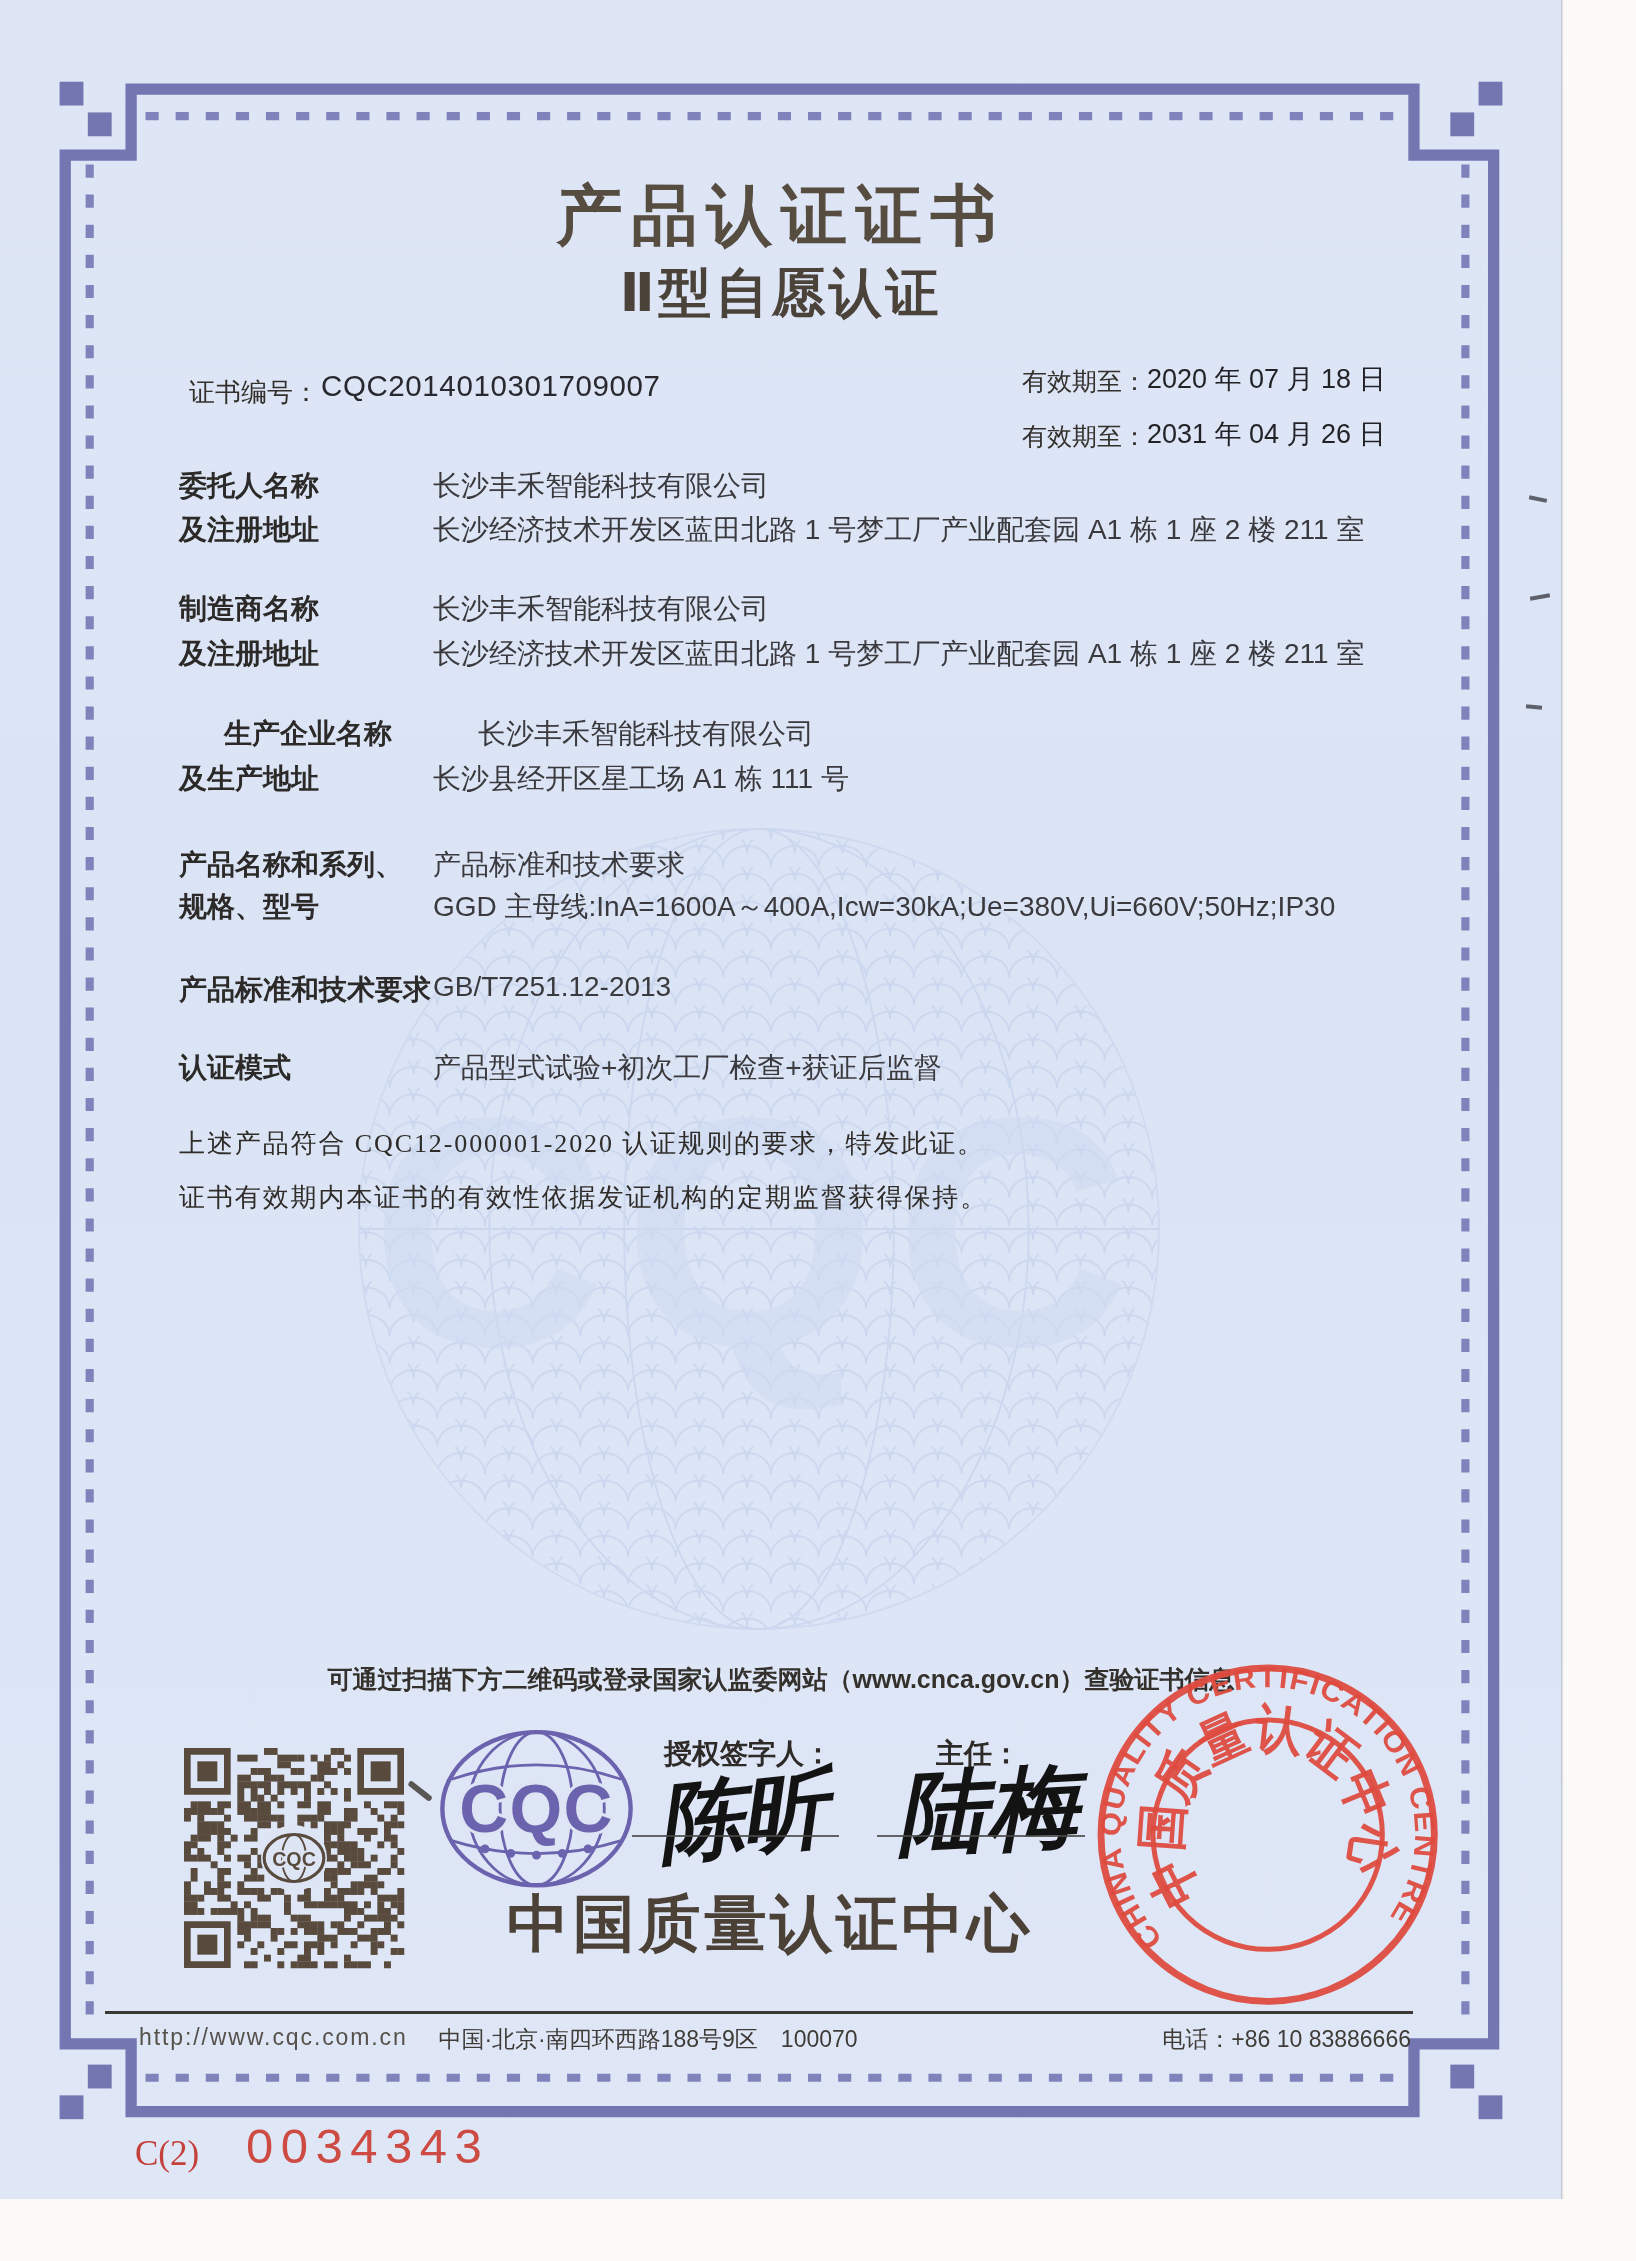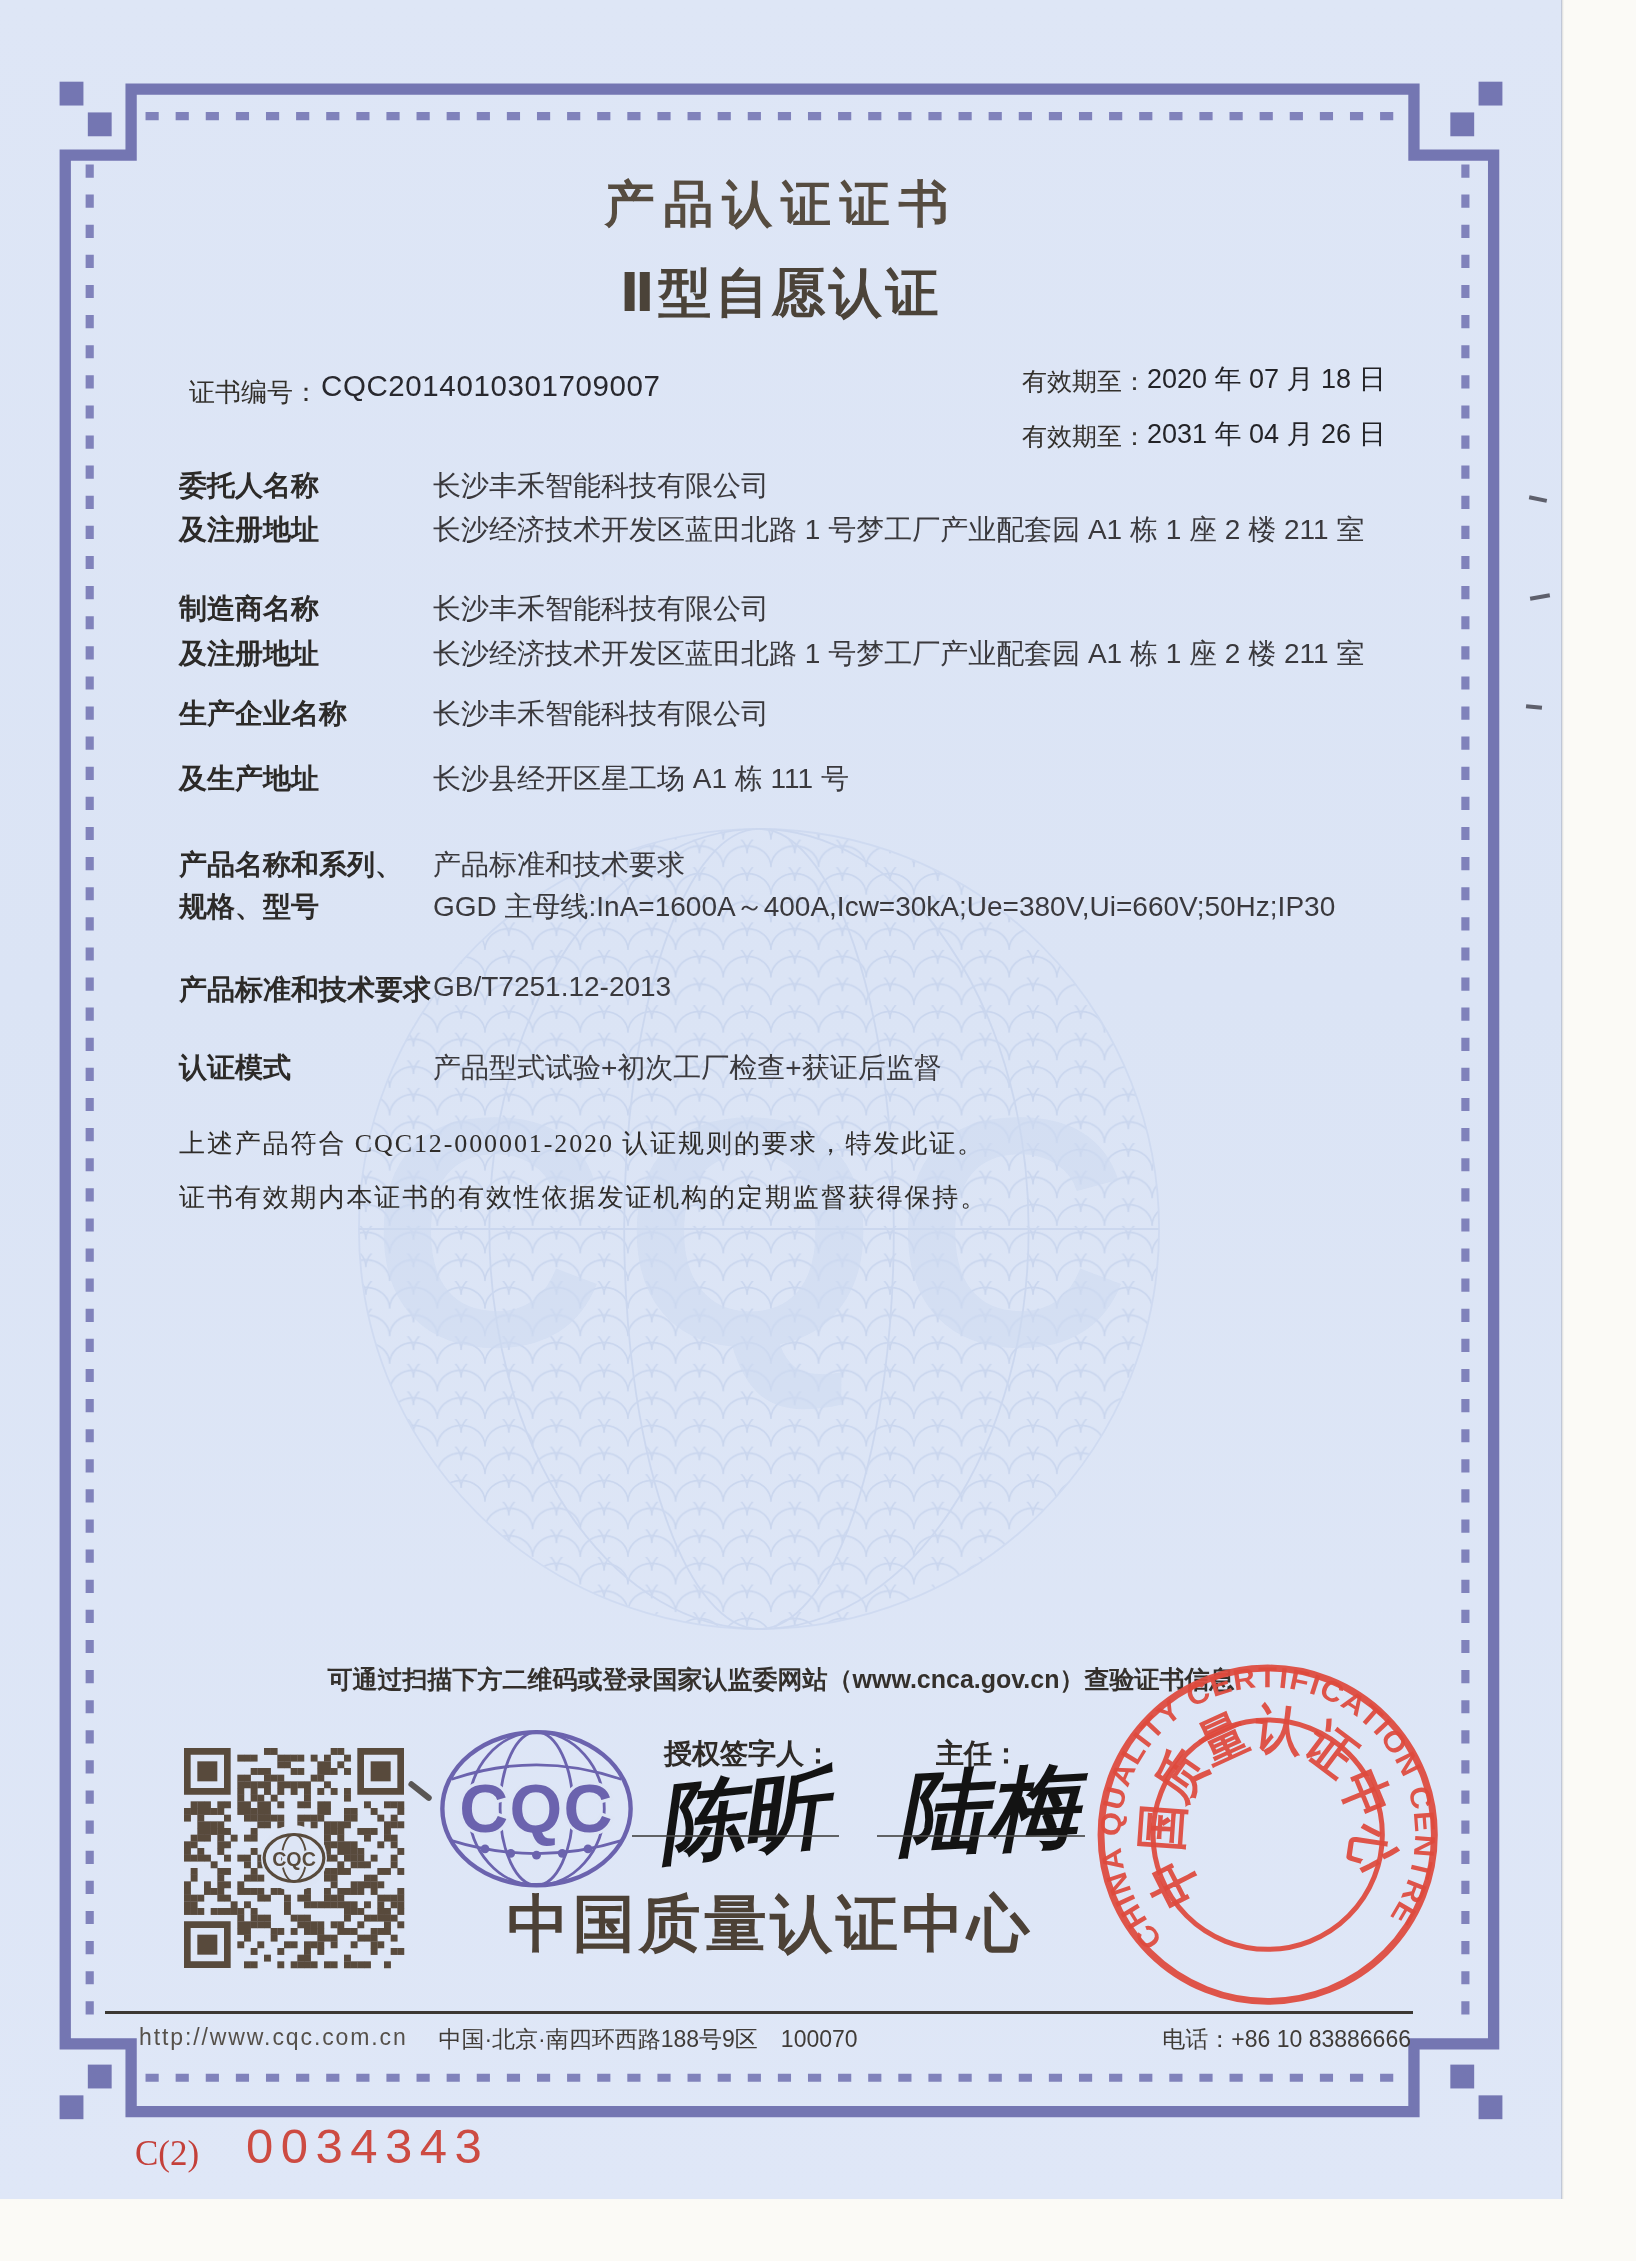--- a/index.html
+++ b/index.html
@@ -7,36 +7,36 @@
         font-family:"Liberation Sans","DejaVu Sans",sans-serif;}
   .paper{position:absolute;left:0;top:0;width:1562px;height:2199px;
          background:linear-gradient(180deg,#dee6f6 0%,#dbe4f5 45%,#dfe7f7 100%);}
   .paper-edge{position:absolute;left:1561px;top:0;width:2.5px;height:2199px;
          background:linear-gradient(90deg,rgba(120,125,140,.35),rgba(120,125,140,0));}
   svg{position:absolute;overflow:visible;}
   .wm{left:342px;top:812px;width:834px;height:834px;}
   .borders{left:0;top:0;width:1562px;height:2199px;}
   .abs{position:absolute;}
 
-  .title{left:0;top:171px;width:1562px;text-align:center;font-size:50px;font-weight:700;
+  .title{left:0;top:171px;width:1562px;text-align:center;font-size:66px;font-weight:700;
          letter-spacing:8.8px;color:#564c40;}
   .subtitle{left:0;top:258px;width:1562px;text-align:center;font-size:53px;font-weight:700;
          letter-spacing:3.8px;color:#4b4339;}
 
   .certno-label{left:189px;top:375px;font-size:26px;color:#33302c;font-family:"Liberation Serif","DejaVu Serif",serif;}
   .certno-value{left:321px;top:369px;font-size:29.5px;color:#28282e;letter-spacing:0.6px;}
   .d-label{font-size:25px;color:#33302c;font-family:"Liberation Serif","DejaVu Serif",serif;}
   .d-value{font-size:27px;color:#232327;}
   .issue-label{left:1022px;top:365px;} .issue-value{left:1147px;top:361px;}
   .valid-label{left:1022px;top:420px;} .valid-value{left:1147px;top:416px;}
 
   .f-label{left:179px;font-size:28px;font-weight:700;color:#2c2a28;}
   .f-value{left:433px;font-size:28px;color:#3a393d;white-space:nowrap;}
   .y1{top:467px;} .y2{top:511px;} .y3{top:590px;} .y4{top:635px;}
-  .y5{top:695px;} .y6{top:760px;} .y7{top:846px;} .y8{top:888px;}
+  .y5{top:715px;margin-left:45px;} .y6{top:760px;} .y7{top:846px;} .y8{top:888px;}
   .y9{top:971px;} .y10{top:1049px;}
 
   .stmt{left:179px;font-size:26px;letter-spacing:1.9px;color:#2f2c29;
         font-family:"Liberation Serif","DejaVu Serif",serif;}
   .s1{top:1126px;} .s2{top:1180px;}
 
   .verify{left:0;top:1663px;width:1562px;text-align:center;font-size:25px;font-weight:600;color:#34302c;}
 
   .qr{left:184px;top:1748px;width:220px;height:220px;}
   .cqclogo{left:436px;top:1724px;width:201px;height:182px;}

